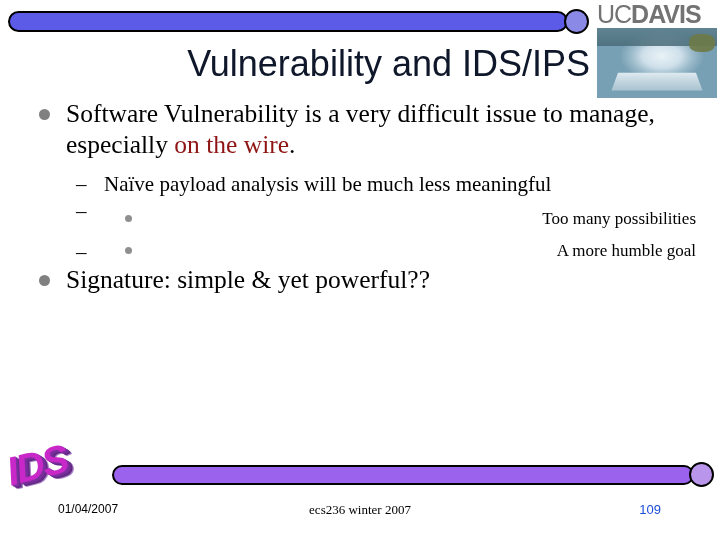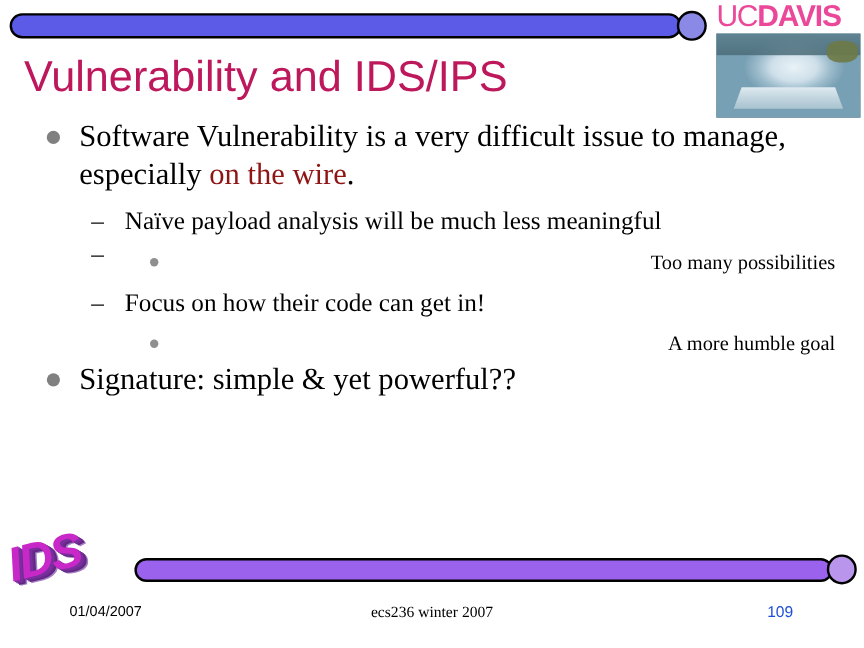--- a/index.html
+++ b/index.html
@@ -57,21 +57,21 @@
   #ucdavis-wordmark {
     position: absolute;
     left: 0;
     top: 0;
     width: 122px;
     height: 40px;
     font-family: "Liberation Sans", sans-serif;
     font-weight: bold;
     font-size: 25px;
     letter-spacing: -1px;
-    color: #ec4899;
+    color: #737373;
     line-height: 26px;
     white-space: nowrap;
   }
   #ucdavis-wordmark .uc { font-weight: normal; }
   #ucdavis-photo {
     position: absolute;
     left: 0px;
     top: 27px;
     width: 120px;
     height: 70px;
@@ -102,25 +102,25 @@
     border-radius: 40%;
     opacity: .9;
   }
 
   
   #slide-title {
     position: absolute;
     left: 20px;
     top: 42px;
     width: 570px;
-    text-align: left;
+    text-align: right;
     font-family: "Liberation Sans", sans-serif;
     font-size: 36px;
     font-weight: normal;
-    color: #be185d;
+    color: #0f172a;
     line-height: 44px;
     white-space: nowrap;
   }
 
   
   #slide-body {
     position: absolute;
     left: 26px;
     top: 98px;
     width: 670px;
@@ -306,21 +306,21 @@
 
   <div class="lvl2">
     <span class="marker">–</span>
   </div>
 
   <div class="lvl3 sp-b">
     <span class="marker"></span><span>Too many possibilities</span>
   </div>
 
   <div class="lvl2 sp-c">
-    <span class="marker">–</span><span>Focus on how their code can get in!</span>
+    <span class="marker">–</span>
   </div>
 
   <div class="lvl3 sp-b">
     <span class="marker"></span><span>A more humble goal</span>
   </div>
 
   <div class="lvl1 sp-d">
     <span class="marker"></span><span>Signature: simple &amp; yet powerful??</span>
   </div>
 

